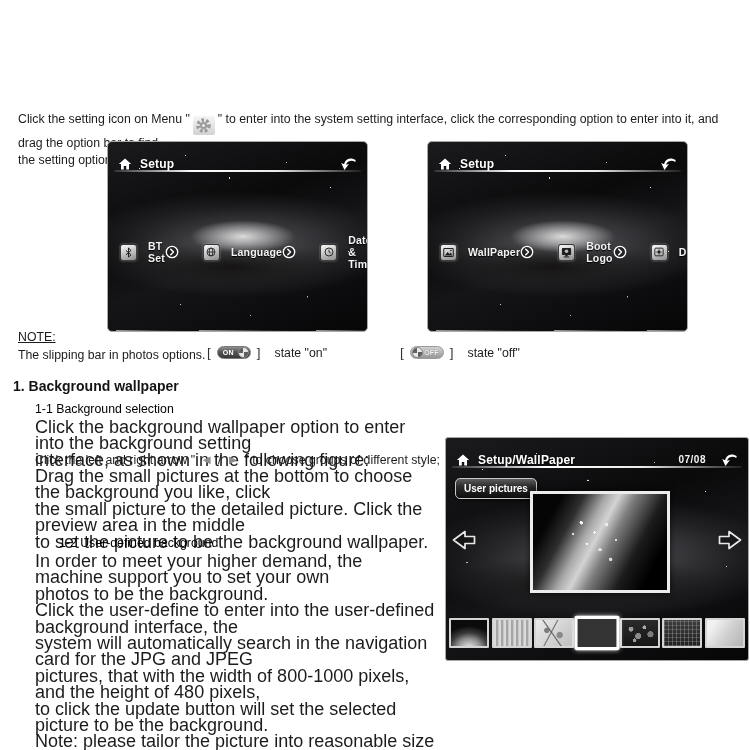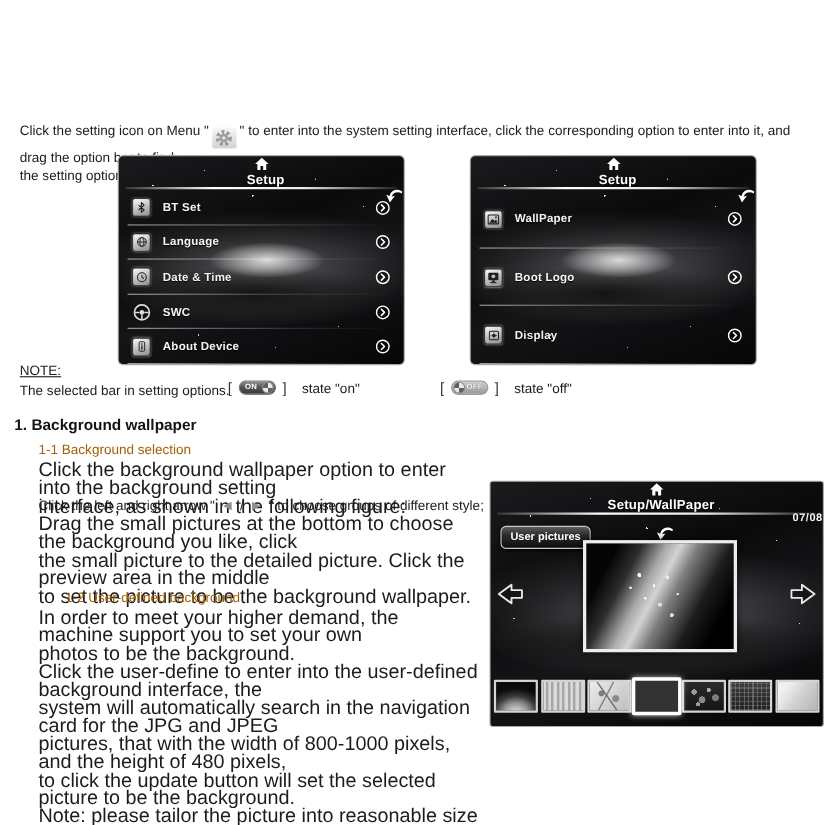--- a/index.html
+++ b/index.html
@@ -16,21 +16,21 @@
   .tg-off{left:394px;top:345px;}
   .bracket{font-size:13.5px;color:#333;margin:0 6px;}
   .state-label{margin-left:8px;font-size:12.3px;color:#1c1c1c;}
   .pill{display:flex;align-items:center;height:13px;width:34px;border-radius:8px;box-sizing:border-box;}
   .pill-on{background:linear-gradient(#909090,#555 45%,#383838);border:1px solid #7a7a7a;justify-content:space-between;padding:0 1px 0 5px;}
   .pill-off{background:linear-gradient(#d2d2d2,#979797);border:1px solid #9a9a9a;justify-content:space-between;padding:0 4px 0 1px;}
   .pill-text{font-size:7px;font-weight:700;color:#fff;letter-spacing:.2px;}
   .pill-off .pill-text{color:#f2f2f2;text-shadow:0 0 1px #666;}
   .knob{width:11px;height:11px;border-radius:50%;border:1px solid #8a8a8a;box-sizing:border-box;background:conic-gradient(#e9e9e9 0 25%,#5f5f5f 25% 50%,#e9e9e9 50% 75%,#5f5f5f 75%);}
   .sec-heading{position:absolute;left:13px;top:378px;font-size:14px;font-weight:700;color:#141414;}
-  .subhead{position:absolute;left:35px;font-size:12.3px;color:#a16207;}
+  .subhead{position:absolute;left:35px;font-size:12.3px;color:#000000;}
   .sh1{top:402px;} .sh2{top:536px;margin-left:24px;}
   .body-block{position:absolute;left:35px;font-size:18px;line-height:16.4px;white-space:pre-line;color:#1c1c1c;width:400px;}
   .blk-a{top:419px;} .blk-b{top:468px;} .blk-c{top:553px;}
   .arrow-line{position:absolute;left:35px;top:452px;font-size:12.3px;color:#1c1c1c;}
   .arrow-glyph{color:#8e8e8e;font-size:13px;margin:0 5px;}
 
   
   .panel{position:absolute;border:1px solid #a9a9a9;border-radius:5px;overflow:hidden;box-sizing:border-box;}
   .galaxy{background-color:#050506;background-image:
     radial-gradient(1px 1px at 12% 14%,rgba(255,255,255,.95) 50%,transparent 55%),
@@ -40,27 +40,27 @@
     radial-gradient(1px 1px at 86% 24%,rgba(255,255,255,.85) 50%,transparent 55%),
     radial-gradient(1.5px 1.5px at 7% 56%,rgba(255,255,255,.7) 50%,transparent 55%),
     radial-gradient(1px 1px at 93% 58%,rgba(255,255,255,.85) 50%,transparent 55%),
     radial-gradient(1px 1px at 77% 82%,rgba(255,255,255,.7) 50%,transparent 55%),
     radial-gradient(1.5px 1.5px at 28% 86%,rgba(255,255,255,.8) 50%,transparent 55%),
     radial-gradient(1px 1px at 55% 92%,rgba(255,255,255,.65) 50%,transparent 55%),
     radial-gradient(ellipse 26% 11% at 52% 50%,rgba(255,255,255,.8),rgba(255,255,255,.25) 55%,transparent 78%),
     radial-gradient(ellipse 58% 16% at 47% 66%,rgba(15,13,12,.85),transparent 80%),
     radial-gradient(ellipse 75% 34% at 50% 54%,rgba(190,190,196,.4),rgba(110,110,116,.16) 60%,transparent 82%),
     linear-gradient(160deg,#1b1b1e 0%,#0a0a0b 38%,#151518 58%,#060607 100%);}
-  .p-head{position:absolute;top:0;left:0;right:0;height:43px;display:flex;align-items:center;padding:0 0;flex-direction:column;}
+  .p-head{position:absolute;top:0;left:0;right:0;height:43px;display:flex;align-items:center;padding:0 10px;}
   .p-title{color:#fff;font-weight:700;font-size:12px;margin-left:8px;text-shadow:0 1px 2px #000;letter-spacing:.2px;}
   .pg-ind{margin-left:auto;color:#f5f5f5;font-size:10px;font-weight:700;letter-spacing:.5px;}
   .ret{margin-left:auto;display:flex;}
   .ret.after-ind{margin-left:14px;}
   .hsep{position:absolute;top:28px;left:6px;right:6px;height:2px;border-radius:1px;background:linear-gradient(90deg,rgba(255,255,255,.12),#fff 32%,#e9e9e9 66%,rgba(255,255,255,.08));}
-  .p-body{position:absolute;top:31px;left:0;right:0;bottom:0;display:flex;flex-direction:column;justify-content:space-between;}
+  .p-body{position:absolute;top:31px;left:0;right:0;bottom:0;display:flex;flex-direction:row;justify-content:space-between;}
   .row{flex:1;display:flex;align-items:center;padding:0 12px;position:relative;}
   .row::after{content:"";position:absolute;left:8px;right:8px;bottom:0;height:1px;background:linear-gradient(90deg,rgba(255,255,255,.6),rgba(255,255,255,.14) 62%,rgba(255,255,255,0));}
   .icbox{width:17px;height:17px;border-radius:3px;background:linear-gradient(160deg,#fbfbfb,#bdbdbd 55%,#8d8d8d);border:1px solid rgba(35,35,35,.85);box-shadow:0 0 2px rgba(255,255,255,.45);display:flex;align-items:center;justify-content:center;box-sizing:border-box;flex:none;}
   .icbox.bare{background:none;border:none;box-shadow:none;}
   .rlabel{margin-left:11px;color:#f4f4f4;font-size:10.5px;font-weight:700;letter-spacing:.2px;text-shadow:0 1px 1px #000;}
   .chev{margin-left:auto;display:flex;}
 
   
   .wp-panel{left:445px;top:437px;width:304px;height:224px;border-radius:3px;}
   .user-pics{position:absolute;left:9px;top:40px;height:21px;padding:0 8px;border-radius:5px;border:1px solid #c9c9c9;background:linear-gradient(#5d5d5d,#2b2b2b 40%,#0d0d0d);color:#fff;font-size:10px;font-weight:700;font-family:"Liberation Sans",sans-serif;box-shadow:0 1px 3px rgba(0,0,0,.8);}
@@ -272,21 +272,21 @@
             <svg viewBox="0 0 16 16" width="14" height="14">
               <circle cx="8" cy="8" r="6.5" fill="rgba(0,0,0,.3)" stroke="#fff" stroke-width="1.5"></circle>
               <path d="M6.6 4.9 L9.7 8 L6.6 11.1" fill="none" stroke="#fff" stroke-width="1.7" stroke-linecap="round" stroke-linejoin="round"></path>
             </svg>
           </span>
       </div>
     </div>
   </div>
 
   <div class="note-label">NOTE:</div>
-  <div class="note-text">The selected bar in setting options.</div>
+  <div class="note-text">The slipping bar in photos options.</div>
 
   <div class="toggle-group tg-on">
     <span class="bracket">[</span>
     <span class="pill pill-on">
       <span class="pill-text">ON</span>
       <span class="knob"></span>
     </span>
     <span class="bracket">]</span>
     <span class="state-label">state "on"</span>
   </div>

